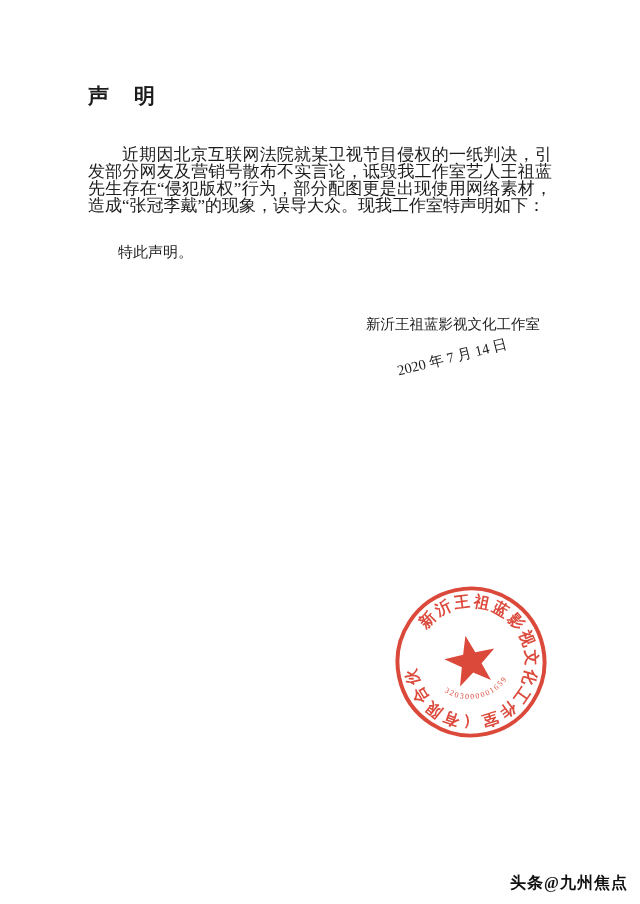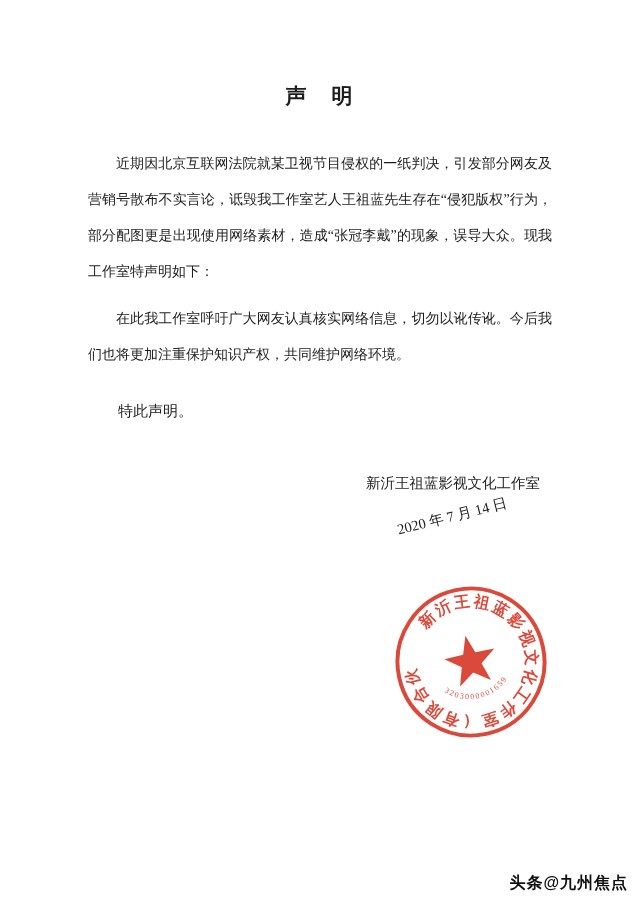--- a/index.html
+++ b/index.html
@@ -16,29 +16,28 @@
     color: #1c1c1c;
   }
   .page {
     position: absolute;
     inset: 0;
     padding: 82px 88px 0 88px;
     box-sizing: border-box;
     background: #ffffff;
   }
   .doc-title {
-    text-align: center;
     font-size: 21px;
     font-weight: bold;
     letter-spacing: 2px;
     margin: 0 0 36px 0;
   }
   .para {
-    font-size: 14px;
-    line-height: 36px;
+    font-size: 17px;
+    line-height: 17px;
     text-indent: 2em;
     text-align: justify;
     margin: 0 0 11px 0;
   }
   .closing {
     font-size: 15px;
     line-height: 29px;
     text-indent: 2em;
     margin: 24px 0 0 0;
   }
@@ -71,37 +70,36 @@
     height: 158px;
     transform: rotate(-12deg);
     opacity: 0.92;
     z-index: 3;
     pointer-events: none;
   }
   .watermark {
     position: absolute;
     right: 12px;
     bottom: 10px;
-    font-family: Liberation Sans, sans-serif;
+    font-family: Liberation Serif, serif;
     font-size: 16px;
     font-weight: bold;
     color: #111111;
     letter-spacing: 1px;
     z-index: 4;
   }
 </style>
 </head>
 <body>
 
 <div class="page">
 
   <h1 class="doc-title">声　明</h1>
 
   <p class="para">近期因北京互联网法院就某卫视节目侵权的一纸判决，引发部分网友及营销号散布不实言论，诋毁我工作室艺人王祖蓝先生存在“侵犯版权”行为，部分配图更是出现使用网络素材，造成“张冠李戴”的现象，误导大众。现我工作室特声明如下：</p>
-  <p class="para">在此我工作室呼吁广大网友认真核实网络信息，切勿以讹传讹。今后我们也将更加注重保护知识产权，共同维护网络环境。</p>
 
   <p class="closing">特此声明。</p>
 
   <div class="signature">新沂王祖蓝影视文化工作室</div>
 
   <div class="date-line">
     <span class="date-rot">2020 年 7 月 14 日</span>
   </div>
 
 </div>

